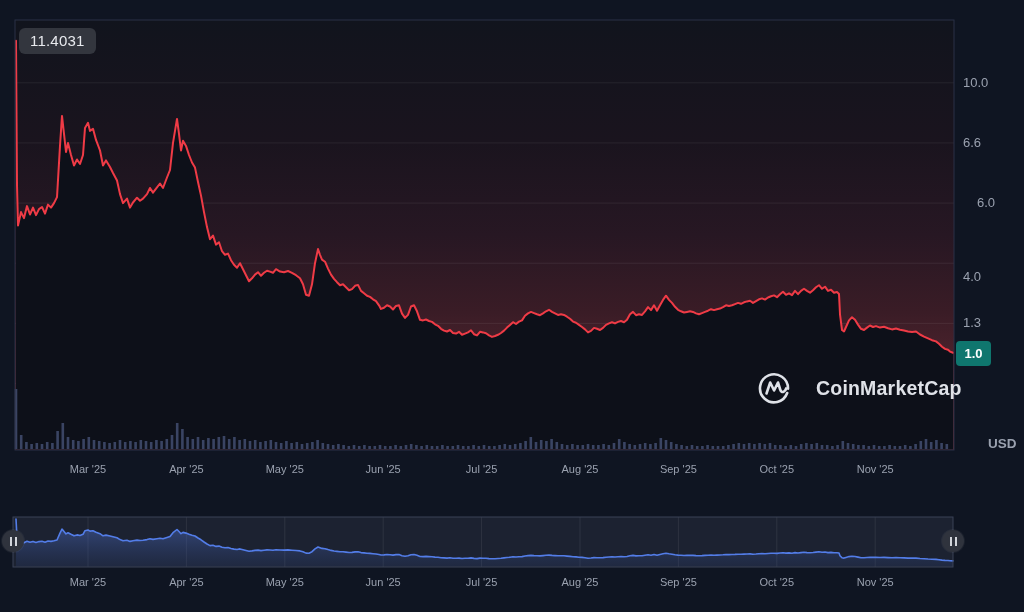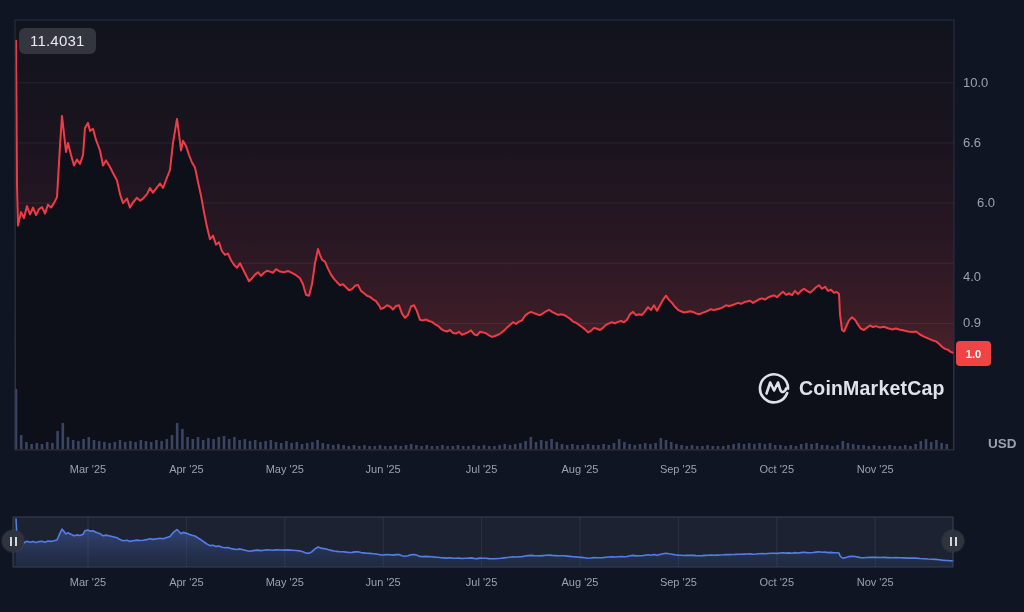--- a/index.html
+++ b/index.html
@@ -11,38 +11,38 @@
     text-decoration:underline;
   }
   #gfx { position:absolute; left:0; top:0; }
   .tooltip {
     position:absolute; left:19px; top:28px;
     background:#33363e; color:#e8eaee; border-radius:6px;
     padding:4px 11px; font-size:15px; line-height:18px; letter-spacing:.2px;
   }
   .badge {
     position:absolute; left:956px; top:341px; width:35px; height:25px;
-    background:#ef4444; color:#ffffff; border-radius:4px;
-    font-size:11px; font-weight:bold; display:flex; align-items:center; justify-content:center;
+    background:#0f766e; color:#ffffff; border-radius:4px;
+    font-size:13px; font-weight:bold; display:flex; align-items:center; justify-content:center;
   }
   .usd {
     position:absolute; left:966px; top:436px; width:46px;
     color:#9aa1af; font-size:13.5px; font-weight:bold;margin-left:22px;
   }
   .ylab {
     position:absolute; left:963px; width:46px; height:18px;
     color:#9aa1af; font-size:13px; line-height:18px;
   }
   .xlab {
     position:absolute; width:90px; text-align:center;
     color:#9aa1af; font-size:11px; line-height:16px;
   }
   .logo {
     position:absolute; left:756px; top:370px; height:36px;
-    display:flex; align-items:center; gap:7px;
+    display:flex; align-items:center; gap:24px;
   }
   .logo .mark { width:36px; height:36px; }
   .logo .word {
     color:#dfe2e8; font-size:19.5px; font-weight:bold; letter-spacing:.2px;
   }
   .plot-hover {
     position:absolute; left:15px; top:20px; width:939px; height:430px;
     background:transparent; cursor:crosshair;
   }
   .nav-region {
@@ -285,21 +285,21 @@
 
   <div class="plot-hover"></div>
   <div class="nav-region"></div>
 
   <div class="tooltip">11.4031</div>
   <div id="ylabels">
       <div class="ylab" style="top: 73.8px;">10.0</div>
       <div class="ylab" style="top: 133.94px;">6.6</div>
       <div class="ylab" style="top: 194.08px; text-align: center;">6.0</div>
       <div class="ylab" style="top: 268px;">4.0</div>
-      <div class="ylab" style="top: 314.36px;">0.9</div>
+      <div class="ylab" style="top: 314.36px;">1.3</div>
     </div>
   <div class="badge">1.0</div>
   <div class="usd">USD</div>
   <div id="xlabels-main">
       <div class="xlab" style="left: 43px; top: 461px;">Mar '25</div>
       <div class="xlab" style="left: 141.4px; top: 461px;">Apr '25</div>
       <div class="xlab" style="left: 239.8px; top: 461px;">May '25</div>
       <div class="xlab" style="left: 338.2px; top: 461px;">Jun '25</div>
       <div class="xlab" style="left: 436.6px; top: 461px;">Jul '25</div>
       <div class="xlab" style="left: 535px; top: 461px;">Aug '25</div>

